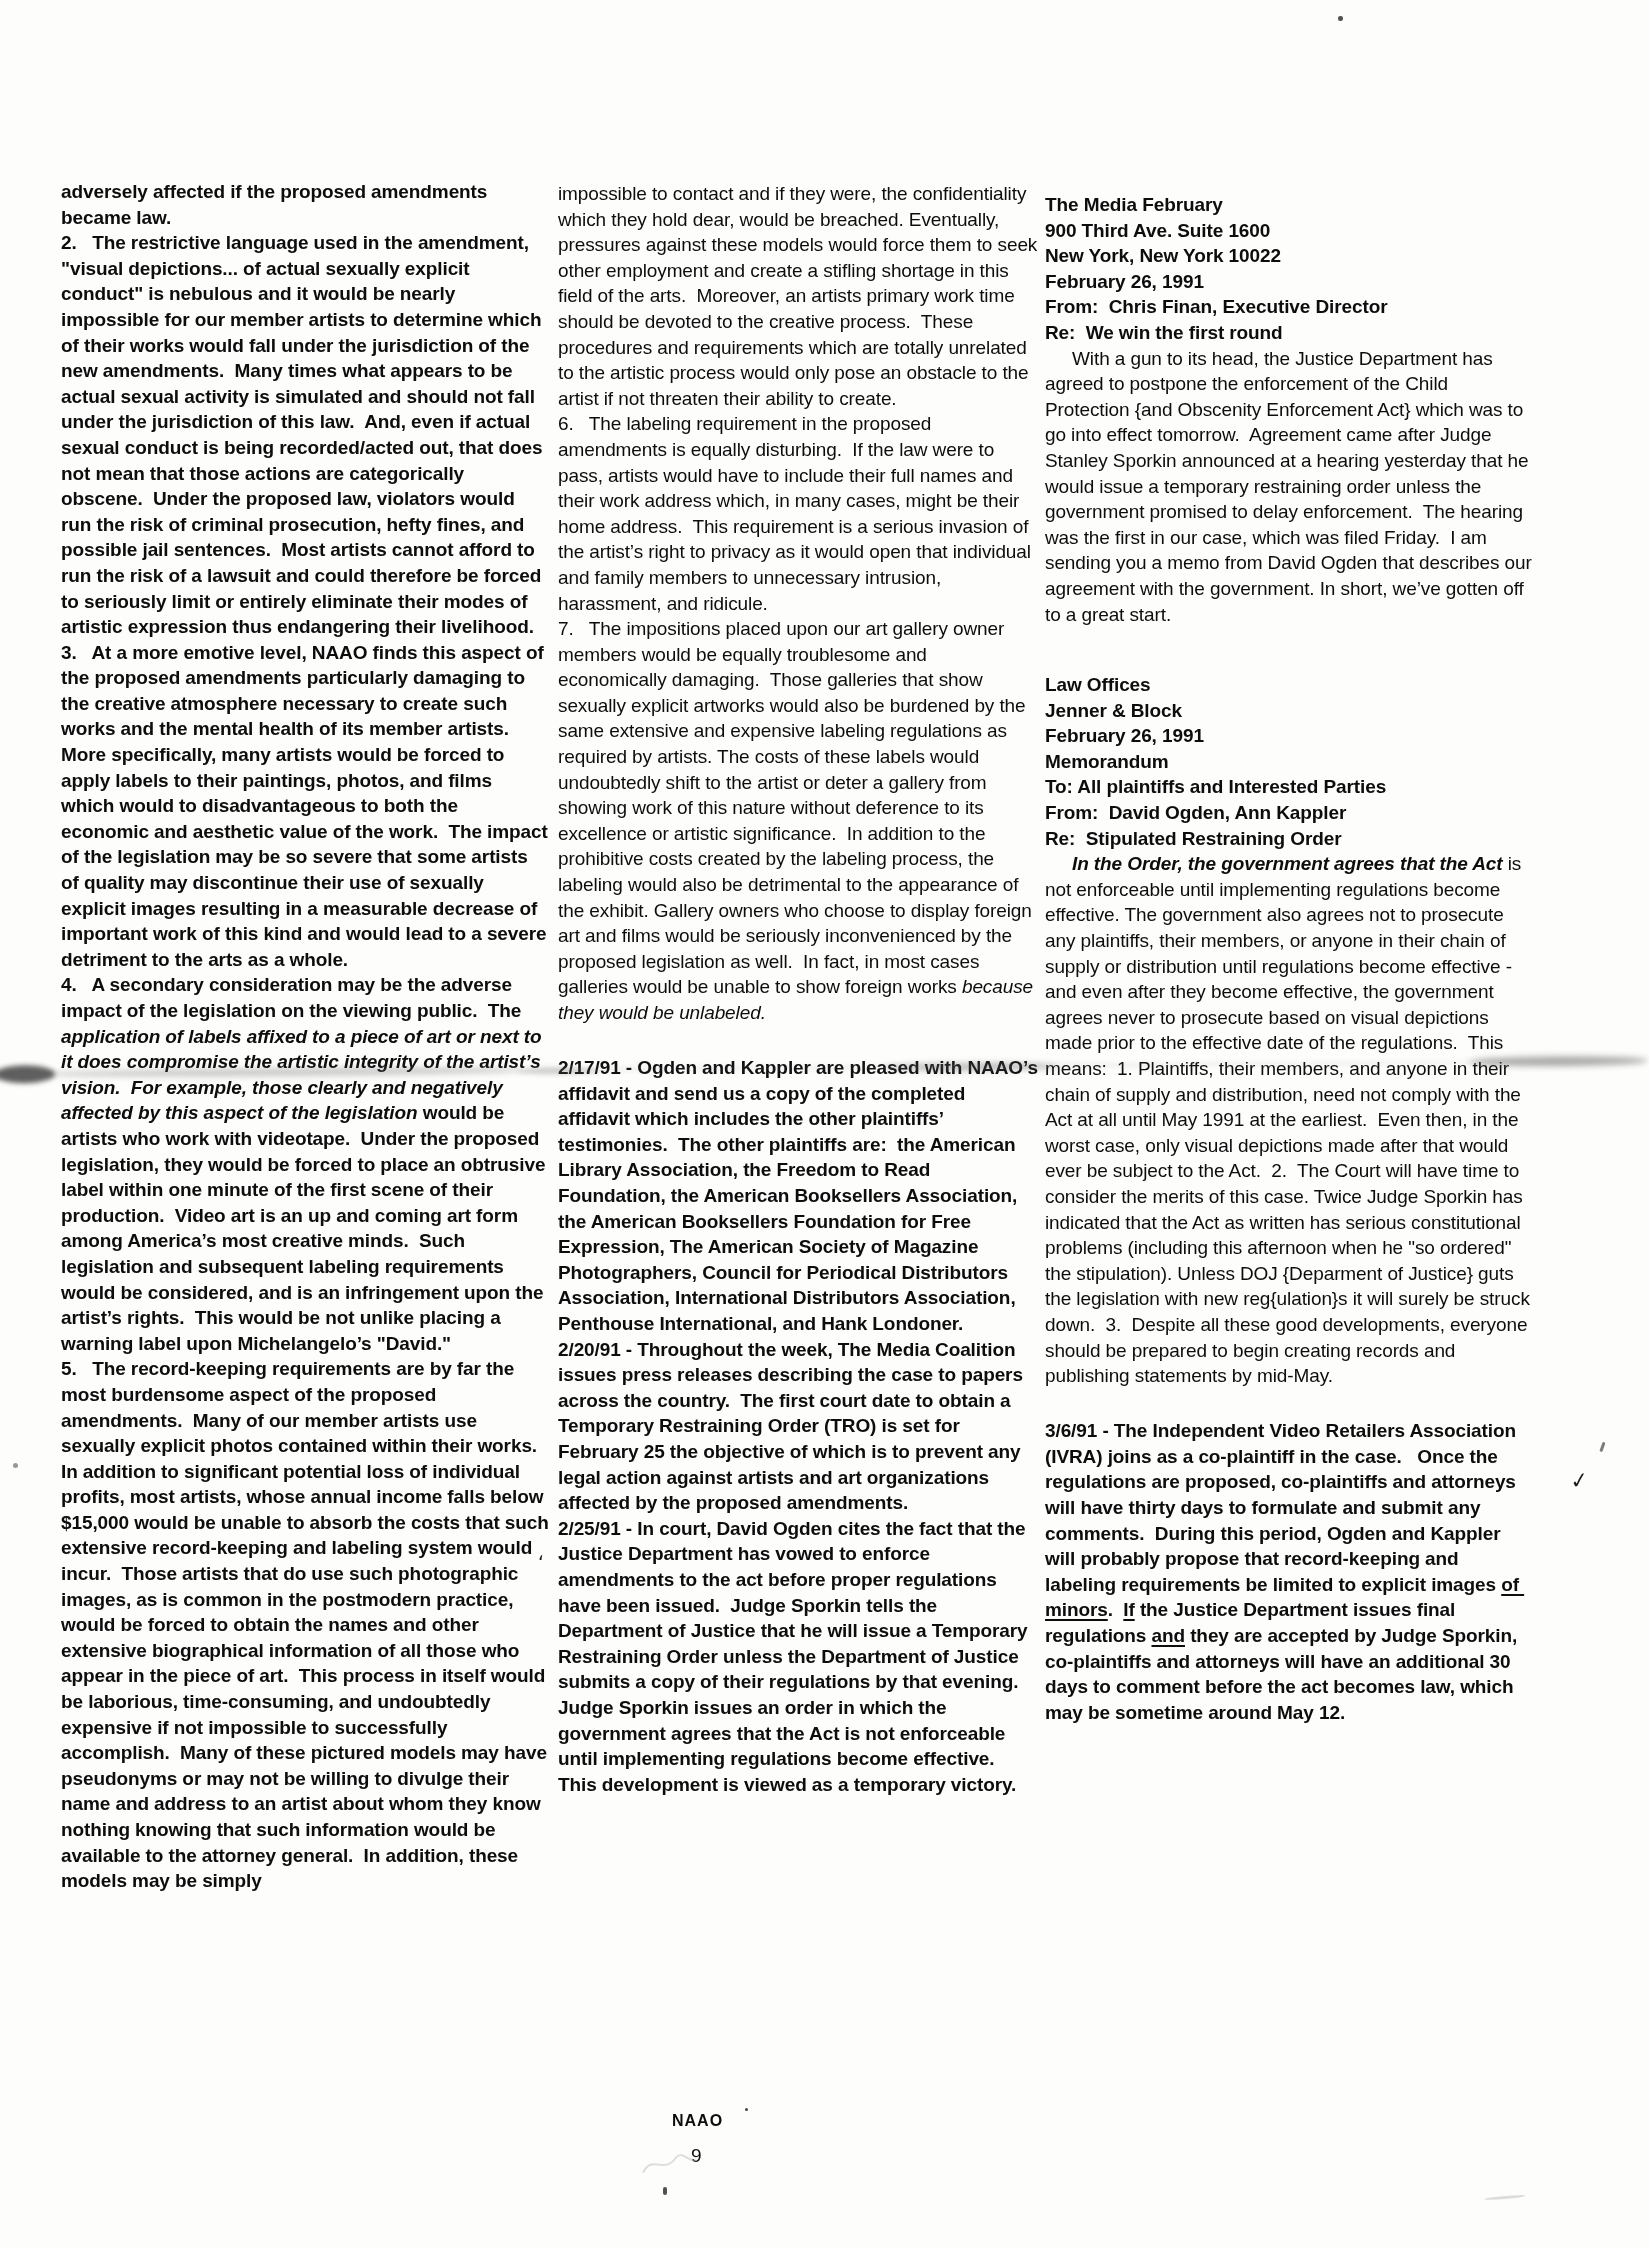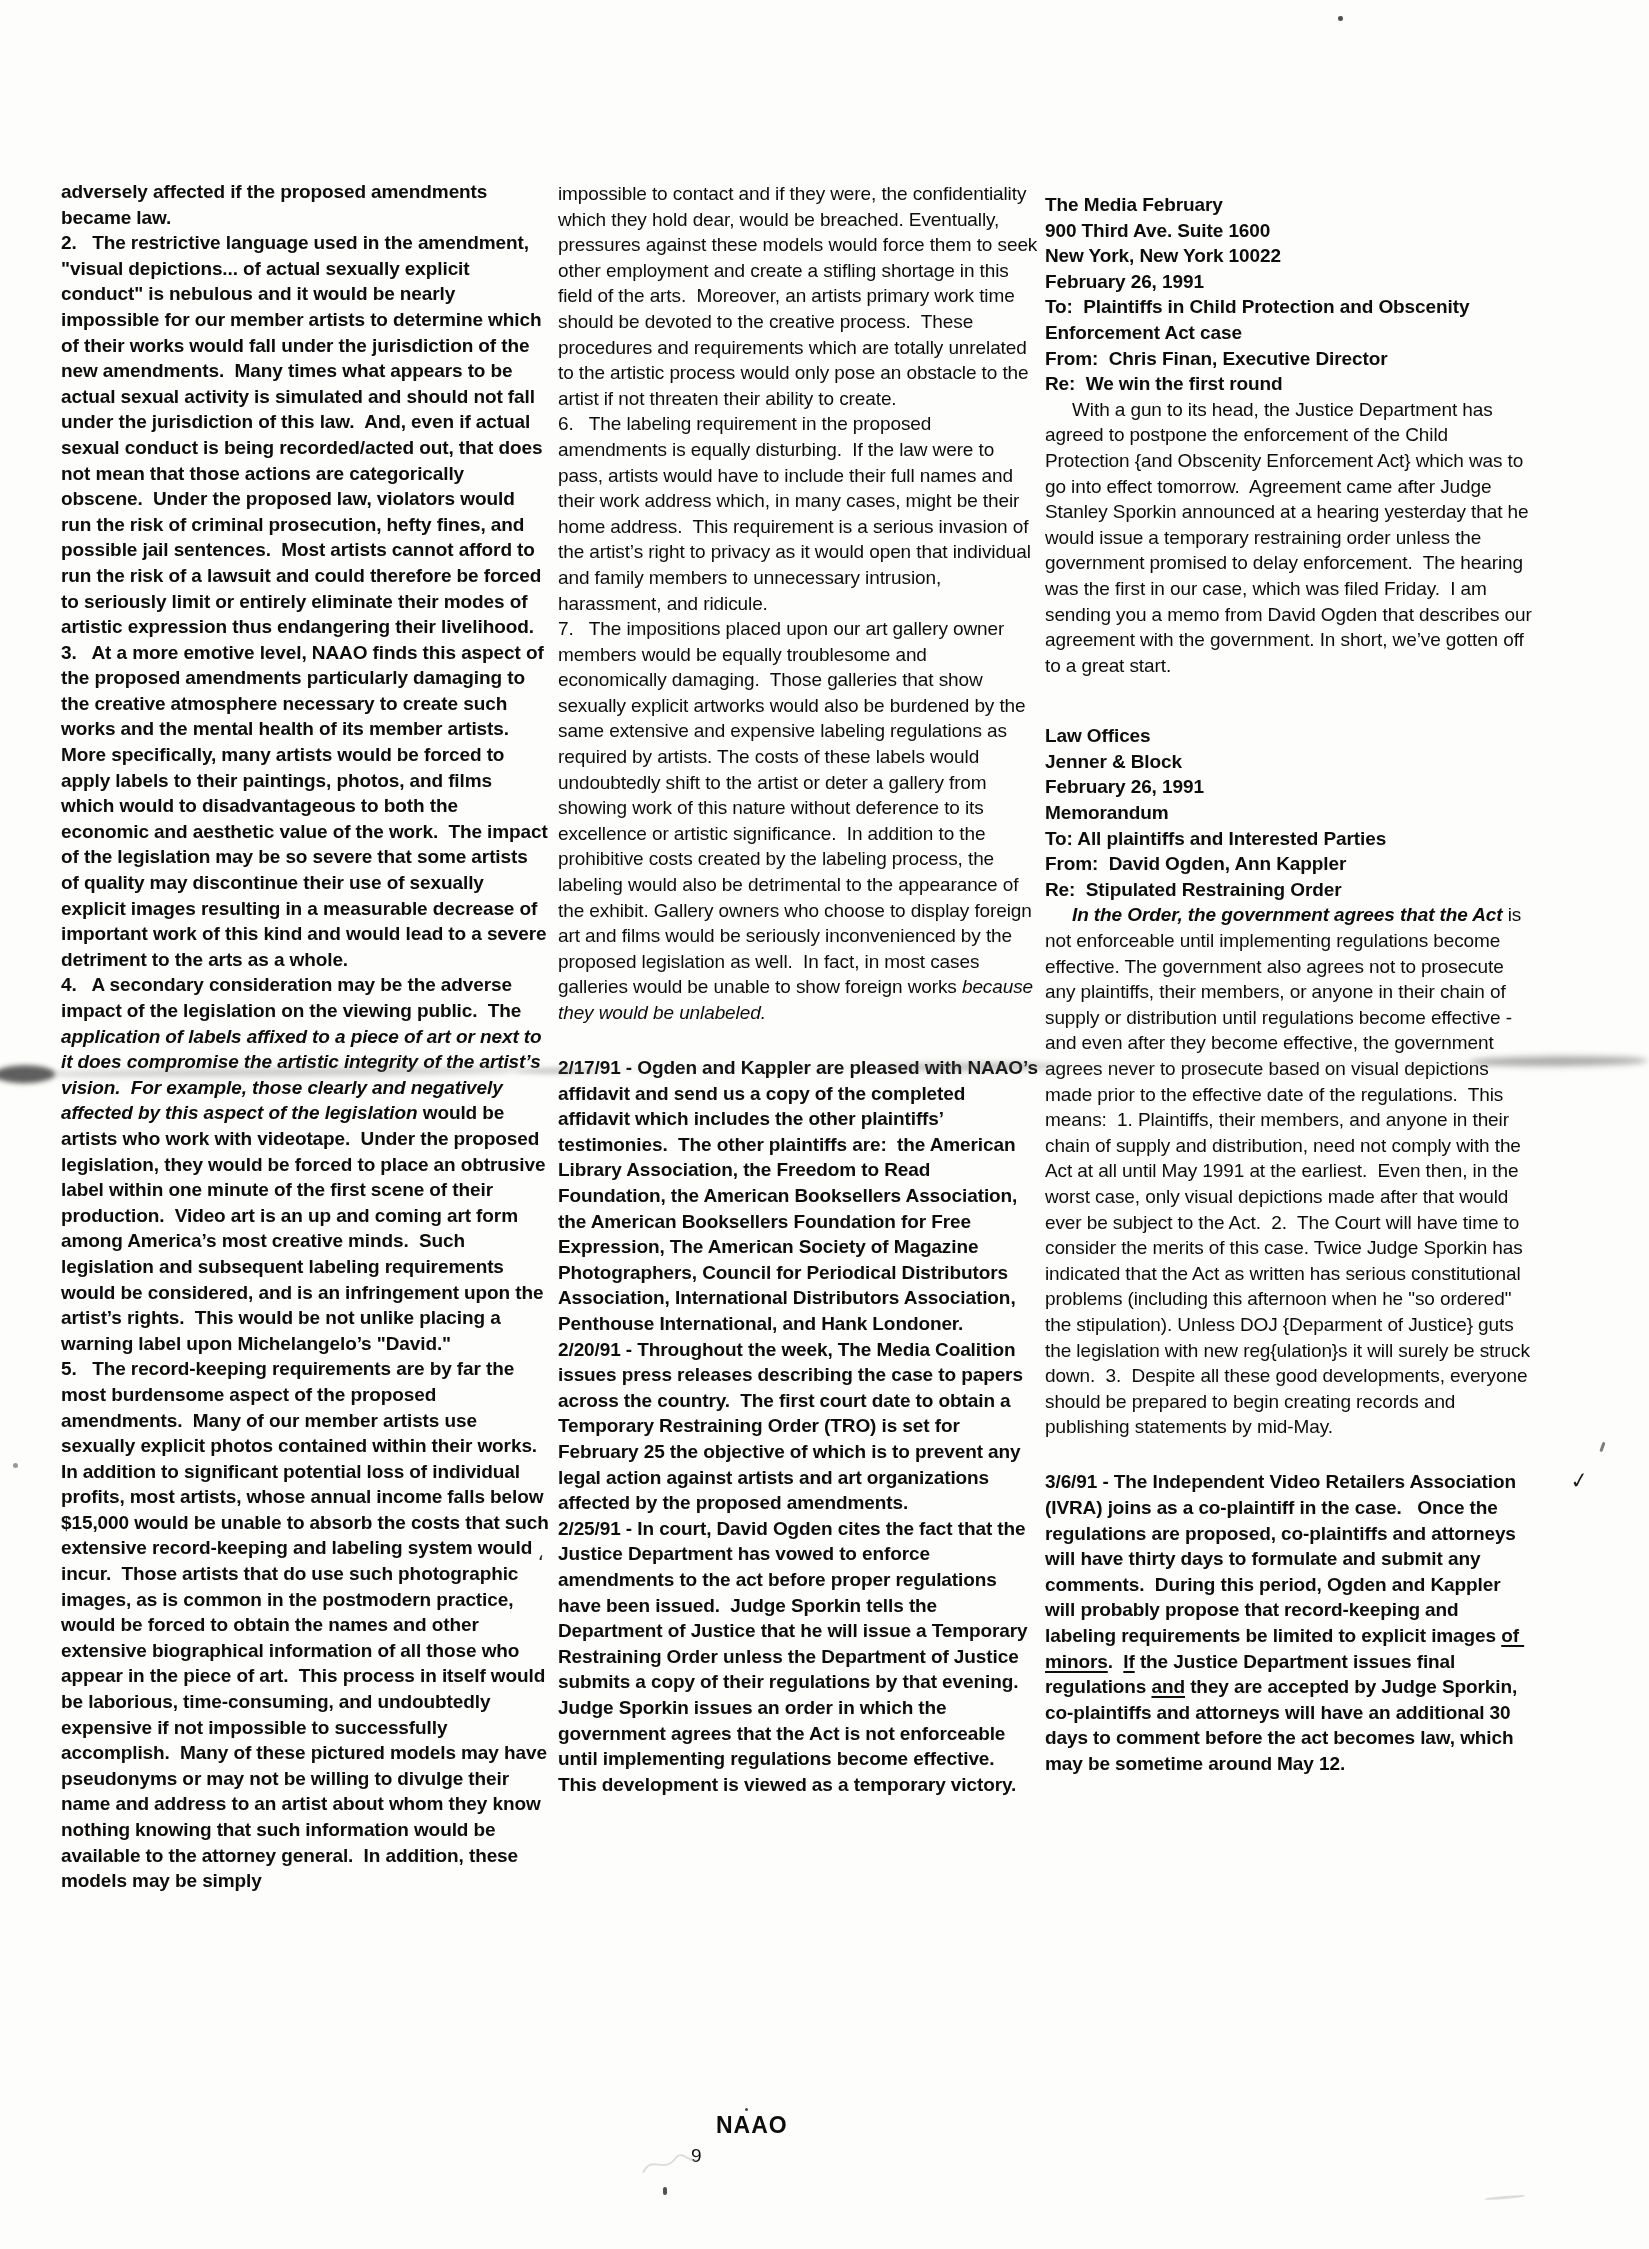--- a/index.html
+++ b/index.html
@@ -19,21 +19,21 @@
   .col p { margin:0; white-space:pre-wrap; }
   .bold { font-weight:bold; }
   .italic { font-style:italic;margin-top:44px; }
   .bi { font-weight:bold; font-style:italic;text-align:right; }
   .u { text-decoration:underline; text-decoration-thickness:1.9px; text-underline-offset:3.2px; }
   .indent { text-indent:27px; }
   .mt1 { margin-top:29.5px !important; }
   .mt2 { margin-top:45px !important; }
   .memo-header div { font-weight:bold; white-space:pre-wrap; }
 
-  .footer-org  { position:absolute; left:672px; top:2112px; font-weight:bold; font-size:23px; letter-spacing:1px; font-family:"Liberation Sans",sans-serif;margin-left:44px; }
+  .footer-org  { position:absolute; left:672px; top:2112px; font-weight:bold; font-size:16px; letter-spacing:1px; font-family:"Liberation Sans",sans-serif; }
   .footer-page { position:absolute; left:691px; top:2145px; font-size:19px; font-family:"Liberation Sans",sans-serif; }
 
   
   .fax-band { position:absolute; left:0; top:1054px; width:1649px; height:25.6px; transform:rotate(-0.45deg); pointer-events:none; }
   .fax-band div { position:absolute; border-radius:50%; }
   .fb1 { left:-6.4px; top:5.1px;  width:61px;  height:18px; background:#2a2a2a; opacity:.75; filter:blur(2.6px); }
   .fb2 { left:45px;  top:10.2px; width:474px; height:7.7px; background:#555; opacity:.28; filter:blur(3.2px); }
   .fb3 { left:516px; top:11.5px; width:83px; height:6.4px; background:#666; opacity:.30; filter:blur(2.6px); }
   .fb4 { left:884px;top:10.2px; width:173px; height:7.7px; background:#555; opacity:.33; filter:blur(3.2px); }
   .fb5 { left:1469px;top:7.7px; width:179px; height:10.2px; background:#4a4a4a; opacity:.45; filter:blur(3.2px); }
@@ -71,21 +71,20 @@
     <p class="bold">2/20/91 - Throughout the week, The Media Coalition issues press releases describing the case to papers across the country.  The first court date to obtain a Temporary Restraining Order (TRO) is set for February 25 the objective of which is to prevent any legal action against artists and art organizations affected by the proposed amendments.</p>
     <p class="bold">2/25/91 - In court, David Ogden cites the fact that the Justice Department has vowed to enforce amendments to the act before proper regulations have been issued.  Judge Sporkin tells the Department of Justice that he will issue a Temporary Restraining Order unless the Department of Justice submits a copy of their regulations by that evening. Judge Sporkin issues an order in which the government agrees that the Act is not enforceable until implementing regulations become effective.  This development is viewed as a temporary victory.</p>
   </div>
 
   <div class="col" id="col3">
     <div class="memo-header">
       <div>The Media February</div>
       <div>900 Third Ave. Suite 1600</div>
       <div>New York, New York 10022</div>
       <div>February 26, 1991</div>
-      <div>To:  Plaintiffs in Child Protection and Obscenity Enforcement Act case</div>
       <div>From:  Chris Finan, Executive Director</div>
       <div>Re:  We win the first round</div>
     </div>
     <p class="indent">With a gun to its head, the Justice Department has agreed to postpone the enforcement of the Child Protection {and Obscenity Enforcement Act} which was to go into effect tomorrow.  Agreement came after Judge Stanley Sporkin announced at a hearing yesterday that he would issue a temporary restraining order unless the government promised to delay enforcement.  The hearing was the first in our case, which was filed Friday.  I am sending you a memo from David Ogden that describes our agreement with the government. In short, we’ve gotten off to a great start.</p>
 
     <div class="memo-header mt2">
       <div>Law Offices</div>
       <div>Jenner &amp; Block</div>
       <div>February 26, 1991</div>
       <div>Memorandum</div>

